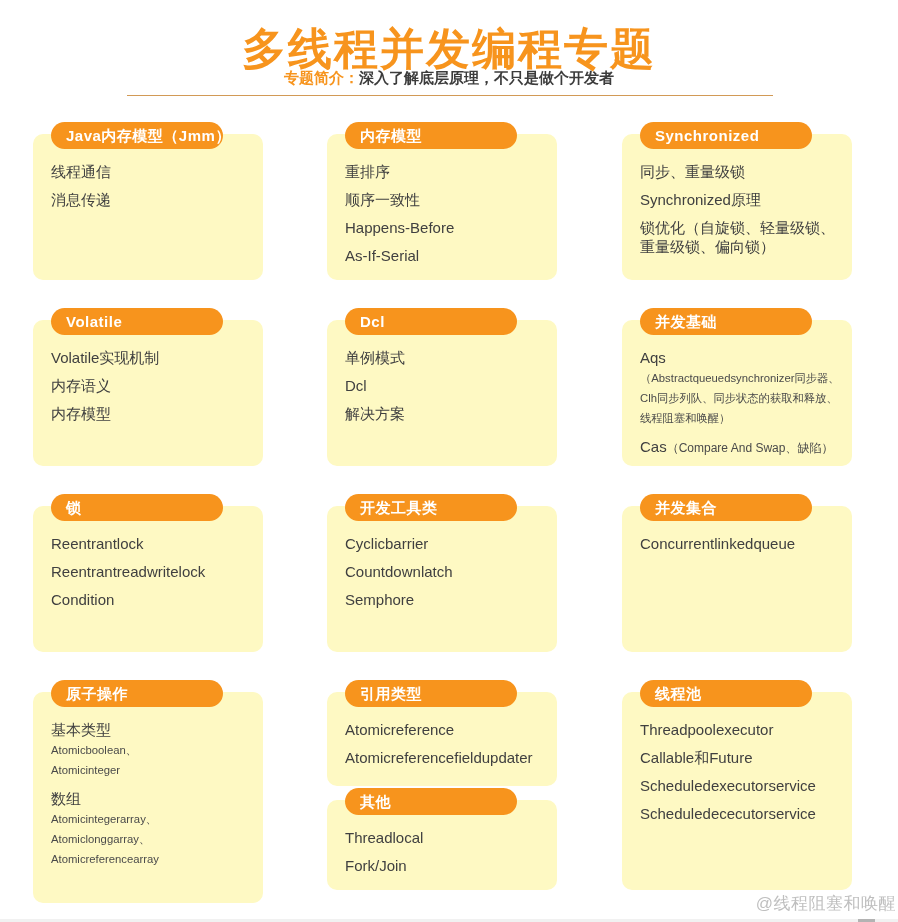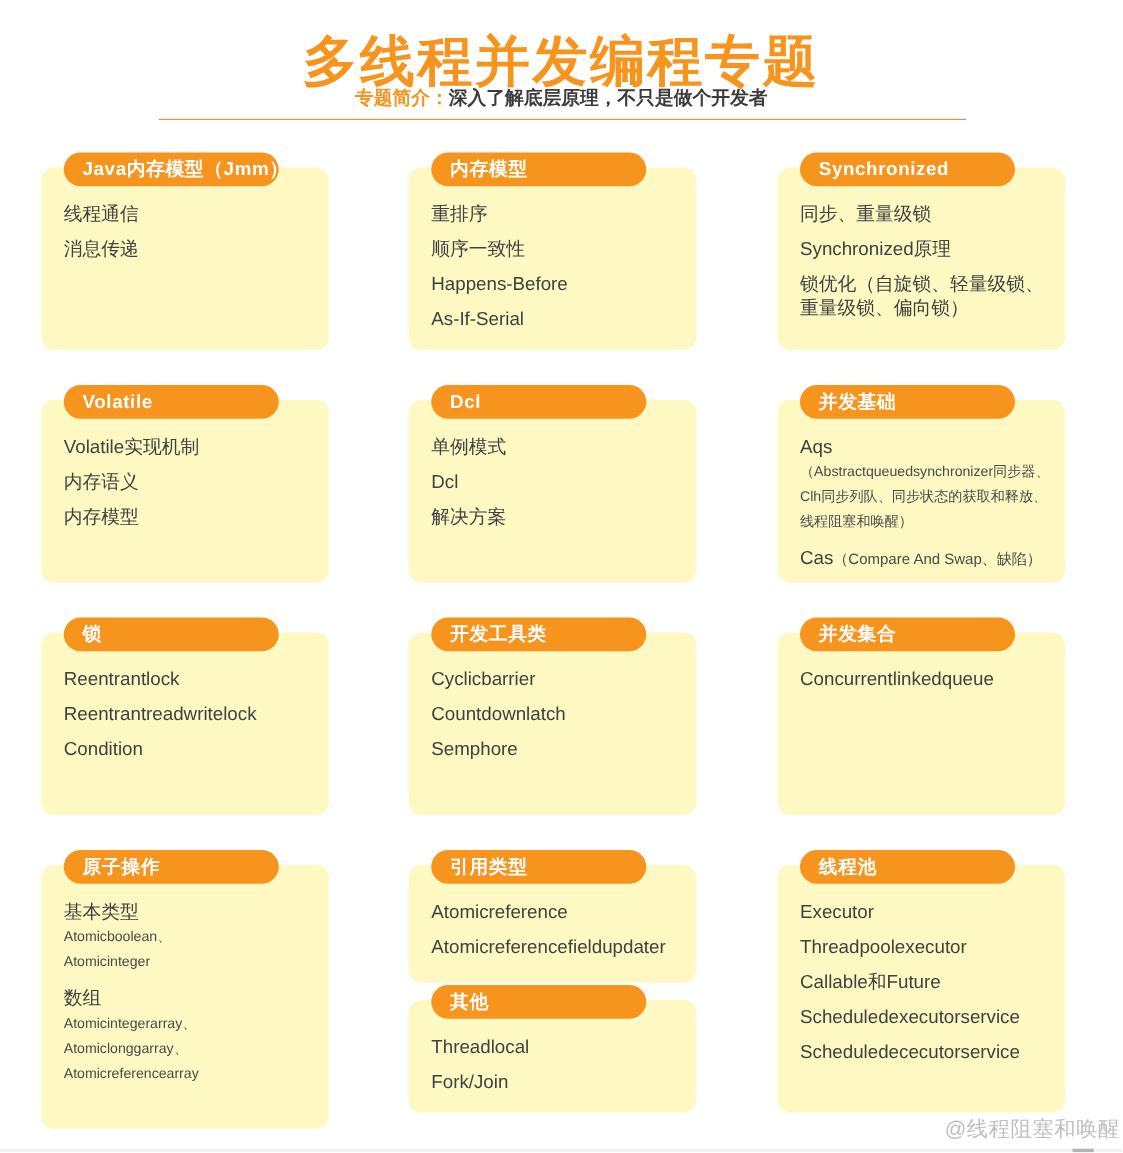--- a/index.html
+++ b/index.html
@@ -177,21 +177,20 @@
       <div class="pill">
         <span>并发集合</span>
       </div>
       <div class="item">Concurrentlinkedqueue</div>
     </div>
 
     <div class="card h198">
       <div class="pill">
         <span>线程池</span>
       </div>
-      <div class="item">Executor</div>
       <div class="item">Threadpoolexecutor</div>
       <div class="item">Callable和Future</div>
       <div class="item">Scheduledexecutorservice</div>
       <div class="item">Scheduledececutorservice</div>
     </div>
   </div>
 
   <div class="watermark">@线程阻塞和唤醒</div>
   <div class="bottom-track"></div>
   <div class="bottom-thumb"></div>

